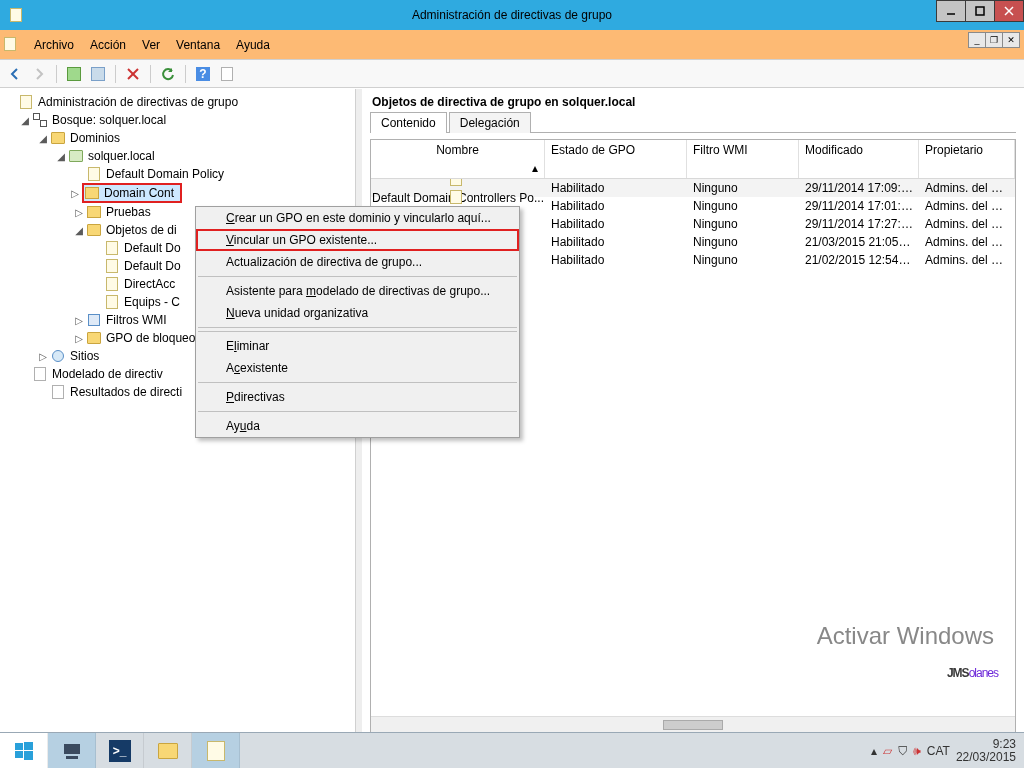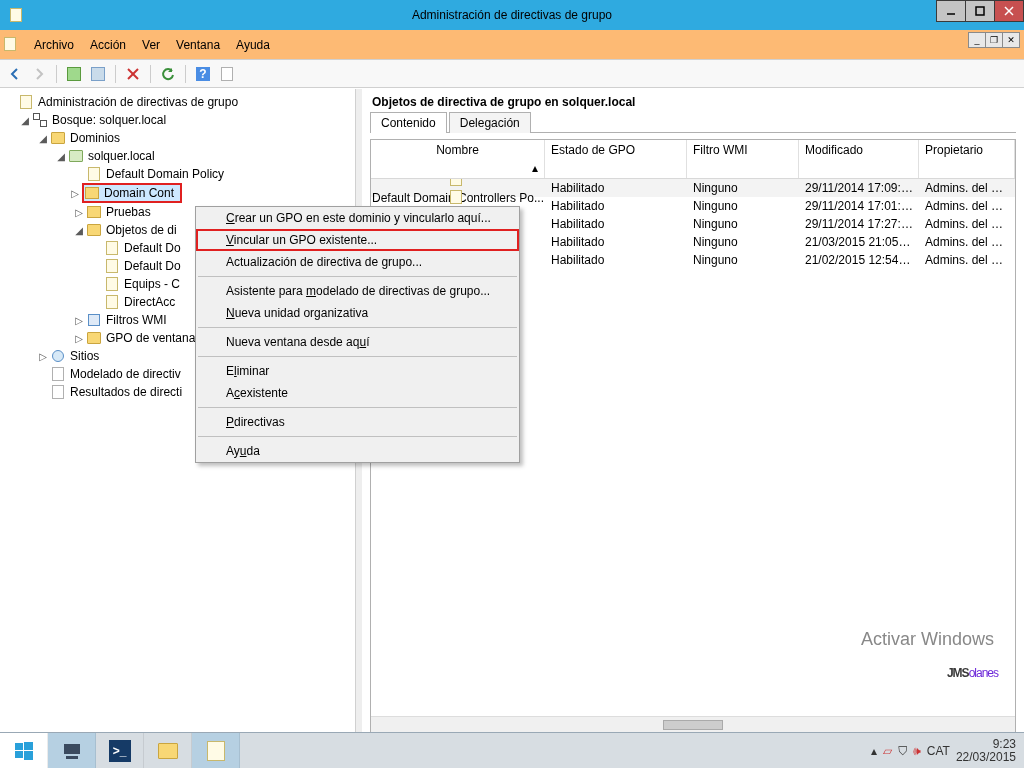--- a/index.html
+++ b/index.html
@@ -60,21 +60,21 @@
 .ctxsep { height: 1px; background: #c0c0c0; margin: 3px 2px; }
 .ctxhl { border: 2px solid #e02020; padding: 2px 18px 2px 28px; }
 .und { text-decoration: underline; }
 
 
 .statusbar { height: 20px; background: #f0f0f0; border-top: 1px solid #d0d0d0; padding: 2px 6px; font-size: 12px; }
 
 
 .watermark { position: absolute; right: 26px; bottom: 82px; font-size: 36px; font-weight: 700; color: #3a3a3a; letter-spacing: -1px; font-family: Arial, sans-serif;}
 .watermark .thin { font-weight: 300; color:#6d28d9;}
-.activate { position:absolute; right: 30px; bottom: 118px; color:#888; font-size:18px; }
+.activate { position:absolute; right: 30px; bottom: 118px; color:#888; font-size:24px; }
 
 
 .taskbar { position: absolute; bottom: 0; left: 0; right: 0; height: 36px; background: #d7dde2; border-top: 1px solid #99a8b5; display: flex; align-items: stretch; }
 .tbapp { width: 48px; display:flex; align-items:center; justify-content:center; border-right:1px solid rgba(0,0,0,.08);}
 .tbapp.active { background: #b6d0e2; }
 .tbapp.start { background:#fff; }
 .tray { margin-left: auto; display: flex; align-items: center; gap: 6px; padding-right: 8px; font-size: 11px; color:#333; }
 .tray .clock { text-align: right; line-height: 13px; }
 
 
@@ -254,50 +254,50 @@
     <div class="tree-row" style="padding-left:104px;">
         <span class="tic">
           <div class="ic-pol"></div>
         </span>
         <span>Default Do</span>
       </div>
     <div class="tree-row" style="padding-left:104px;">
         <span class="tic">
           <div class="ic-pol"></div>
         </span>
+        <span>DirectAcc</span>
+      </div>
+    <div class="tree-row" style="padding-left:104px;">
+        <span class="tic">
+          <div class="ic-pol"></div>
+        </span>
         <span>Equips - C</span>
-      </div>
-    <div class="tree-row" style="padding-left:104px;">
-        <span class="tic">
-          <div class="ic-pol"></div>
-        </span>
-        <span>DirectAcc</span>
       </div>
     <div class="tree-row" style="padding-left:72px;">
         <span class="tw">▷</span>
         <span class="tic">
           <div class="ic-wmi"></div>
         </span>
         <span>Filtros WMI</span>
       </div>
     <div class="tree-row" style="padding-left:72px;">
         <span class="tw">▷</span>
         <span class="tic">
           <div class="ic-folder"></div>
         </span>
-        <span>GPO de ventana</span>
+        <span>GPO de bloqueo</span>
       </div>
     <div class="tree-row" style="padding-left:36px;">
         <span class="tw">▷</span>
         <span class="tic">
           <div class="ic-site"></div>
         </span>
         <span>Sitios</span>
       </div>
-    <div class="tree-row" style="padding-left:50px;">
+    <div class="tree-row" style="padding-left:32px;">
         <span class="tic">
           <div class="ic-scroll"></div>
         </span>
         <span>Modelado de directiv</span>
       </div>
     <div class="tree-row" style="padding-left:50px;">
         <span class="tic">
           <div class="ic-scroll"></div>
         </span>
         <span>Resultados de directi</span>
@@ -395,21 +395,20 @@
 <div class="statusbar">Alternar bloqueo de herencia</div>
 
 <div class="ctxmenu">
   <div class="ctxitem"><span class="und">C</span><span>rear un GPO en este dominio y vincularlo aquí...</span></div>
   <div class="ctxitem ctxhl"><span class="und">V</span><span>incular un GPO existente...</span></div>
   <div class="ctxitem"><span>Actualización de directiva de grupo...</span></div>
   <div class="ctxsep"></div>
   <div class="ctxitem"><span>Asistente para </span><span class="und">m</span><span>odelado de directivas de grupo...</span></div>
   <div class="ctxitem"><span class="und">N</span><span>ueva unidad organizativa</span></div>
   <div class="ctxsep"></div>
-  <div class="ctxitem"><span>Nueva ventana desde aq</span><span class="und">u</span><span>í</span></div>
   <div class="ctxsep"></div>
   <div class="ctxitem"><span>E</span><span class="und">l</span><span>iminar</span></div>
   <div class="ctxitem"><span>A</span><span class="und">c</span><span>existente</span></div>
   <div class="ctxsep"></div>
   <div class="ctxitem"><span class="und">P</span><span>directivas</span></div>
   <div class="ctxsep"></div>
   <div class="ctxitem"><span>Ay</span><span class="und">u</span><span>da</span></div>
 </div>
 
 <div class="activate">Activar Windows</div>

